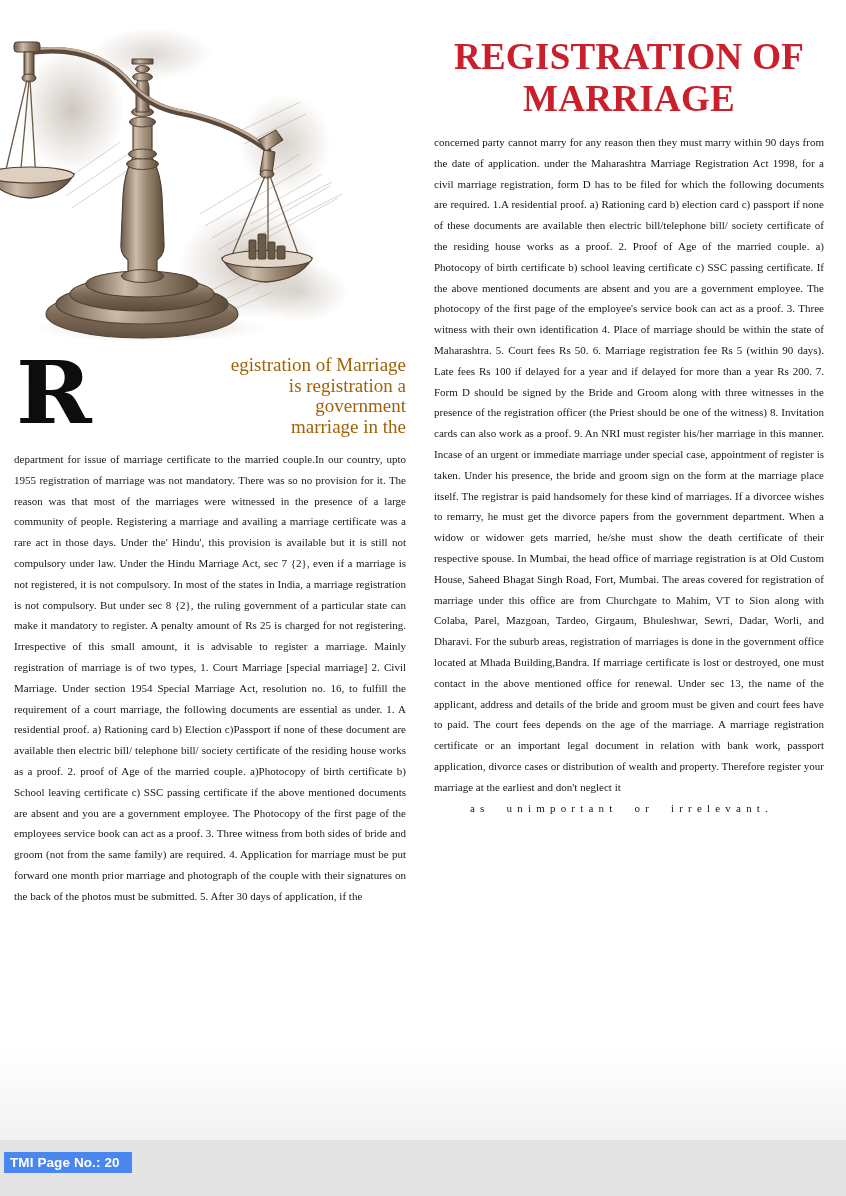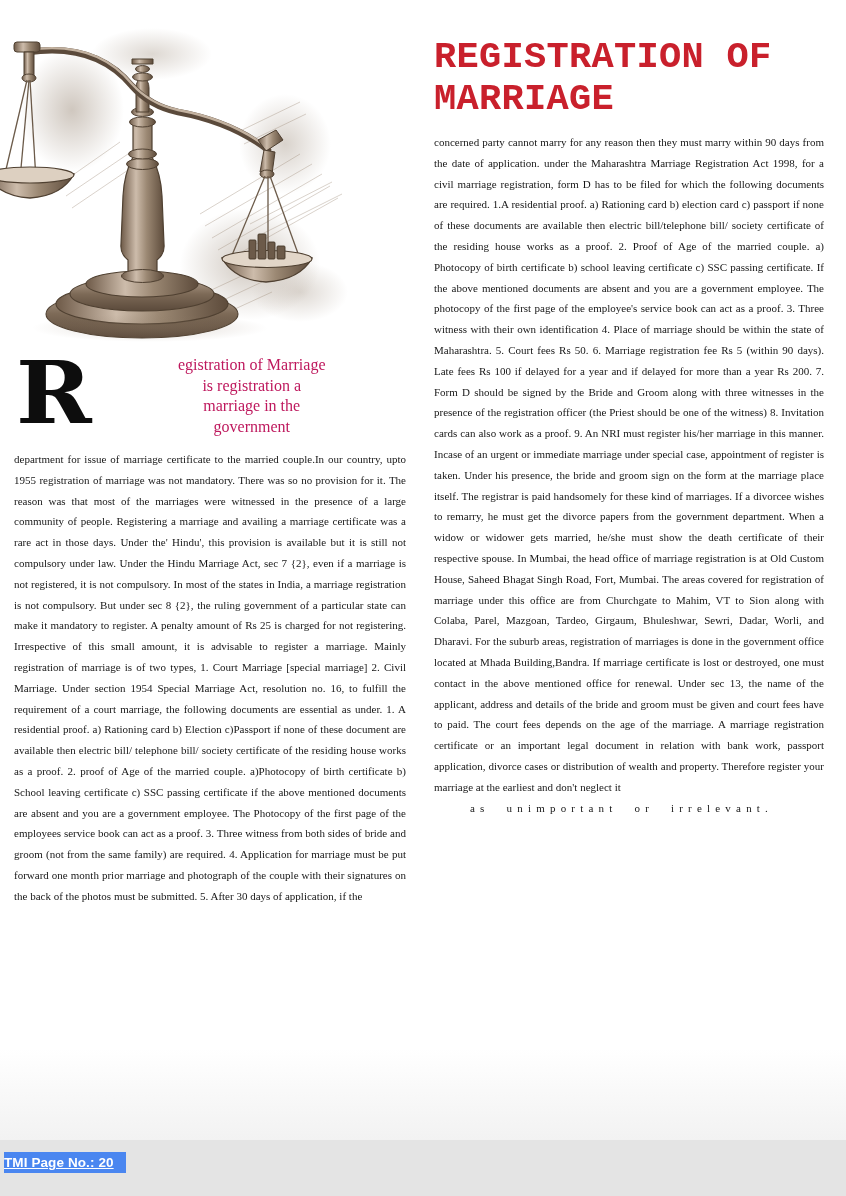--- a/index.html
+++ b/index.html
@@ -54,28 +54,29 @@
   }
   #col-right {
     position: absolute;
     left: 434px;
     top: 36px;
     width: 390px;
   }
 
   
   .headline {
-    font-family: Liberation Mono, monospace;
+    font-family: Liberation Serif, serif;
     font-weight: bold;
     font-size: 37px;
     line-height: 42px;
     color: #c9202c;
     letter-spacing: 0.3px;
     margin: 0 0 12px 0;
     text-transform: uppercase;
+    text-align: center;
   }
 
   
   .body-text {
     font-size: 11px;
     line-height: 20.8px;
     text-align: justify;
     text-justify: inter-word;
     margin: 0;
     hyphens: none;
@@ -93,48 +94,47 @@
     font-family: "DejaVu Serif", "Liberation Serif", serif;
     font-weight: bold;
     font-size: 86px;
     line-height: 72px;
     color: #0d0d0d;
     margin: 2px 10px 0 2px;
     transform: scaleX(1.06);
     transform-origin: left top;
   }
   #intro-lines {
-    font-size: 16px;
+    font-size: 19px;
     line-height: 20.6px;
-    text-align: center;
-    color: #be185d;
+    text-align: right;
+    color: #a16207;
   }
   #intro-lines div { white-space: nowrap; }
 
   .spaced-out {
     letter-spacing: 5.2px;
     word-spacing: 9px;
     display: block;
   }
 
   
   #footer-badge {
     position: absolute;
     left: 4px;
     top: 1152px;
     background: #4a86f0;
     color: #ffffff;
     font-family: "Liberation Sans", "DejaVu Sans", sans-serif;
     font-size: 13.5px;
     font-weight: bold;
     line-height: 21px;
-    padding: 0 12px 0 0;
+    padding: 0 12px 0 6px;
     letter-spacing: 0.1px;
     white-space: nowrap;
-    text-decoration: underline;
   }
 </style>
 </head>
 <body>
 
 <div id="page">
 
   <div id="sheet"></div>
 
   <div id="illustration">
@@ -247,22 +247,22 @@
     </svg>
   </div>
 
   <div id="col-left">
 
     <div id="intro-wrap">
       <span id="dropcap">R</span>
       <div id="intro-lines">
         <div>egistration of Marriage</div>
         <div>is registration a</div>
+        <div>government</div>
         <div>marriage in the</div>
-        <div>government</div>
       </div>
     </div>
 
     <p class="body-text">department for issue of marriage certificate to the married couple.In our country, upto 1955 registration of marriage was not mandatory. There was so no provision for it. The reason was that most of the marriages were witnessed in the presence of a large community of people. Registering a marriage and availing a marriage certificate was a rare act in those days. Under the' Hindu', this provision is available but it is still not compulsory under law. Under the Hindu Marriage Act, sec 7 {2}, even if a marriage is not registered, it is not compulsory. In most of the states in India, a marriage registration is not compulsory. But under sec 8 {2}, the ruling government of a particular state can make it mandatory to register. A penalty amount of Rs 25 is charged for not registering. Irrespective of this small amount, it is advisable to register a marriage. Mainly registration of marriage is of two types, 1. Court Marriage [special marriage] 2. Civil Marriage. Under section 1954 Special Marriage Act, resolution no. 16, to fulfill the requirement of a court marriage, the following documents are essential as under. 1. A residential proof. a) Rationing card b) Election c)Passport if none of these document are available then electric bill/ telephone bill/ society certificate of the residing house works as a proof. 2. proof of Age of the married couple. a)Photocopy of birth certificate b) School leaving certificate c) SSC passing certificate if the above mentioned documents are absent and you are a government employee. The Photocopy of the first page of the employees service book can act as a proof. 3. Three witness from both sides of bride and groom (not from the same family) are required. 4.  Application for marriage must be put forward one month prior marriage and photograph of the couple with their signatures on the back of the photos must be submitted. 5. After 30 days of application, if the</p>
   </div>
 
   <div id="col-right">
     <h1 class="headline">REGISTRATION OF MARRIAGE</h1>
     <p class="body-text">concerned party cannot marry for any reason then they must marry within 90 days from the date of application. under the Maharashtra Marriage  Registration Act 1998, for a civil marriage registration, form D has to be filed for which the following documents  are required. 1.A residential proof. a) Rationing card b) election card c) passport if none of these documents are available then electric bill/telephone bill/ society certificate of the residing house works as a proof. 2. Proof of Age of the married couple. a) Photocopy of birth certificate b) school leaving certificate c) SSC passing certificate. If the above mentioned documents are absent and you are a government employee. The photocopy of the first page of the employee's service book can act as a proof. 3. Three witness with their own identification 4. Place of marriage should be within the state of Maharashtra. 5. Court fees Rs 50. 6. Marriage registration fee Rs 5 (within 90 days). Late fees Rs 100 if delayed for a year and if delayed for more than a year Rs 200. 7. Form D should be signed by the Bride and Groom along with three witnesses in the presence of the registration officer (the Priest should be one of the witness) 8. Invitation cards can also work as a proof. 9. An NRI must register his/her marriage in this manner. Incase of an urgent or immediate marriage under special case, appointment of register is taken. Under his presence, the bride and groom sign on the form at the marriage place itself. The registrar is paid handsomely for these kind of marriages. If a divorcee wishes to remarry, he must get the divorce papers from the government department. When a widow or widower gets married, he/she must show the death certificate of their respective spouse. In Mumbai, the head office of marriage registration is at Old Custom House, Saheed Bhagat Singh Road, Fort, Mumbai. The areas covered for registration of marriage under this office are from Churchgate to Mahim, VT to Sion along with Colaba, Parel, Mazgoan, Tardeo, Girgaum, Bhuleshwar, Sewri, Dadar, Worli, and Dharavi. For the suburb areas, registration of marriages is done in the government office located at Mhada Building,Bandra. If marriage certificate is lost or destroyed, one must contact in the above mentioned office for renewal. Under sec 13, the name of the applicant, address and details of the bride and groom must be given and court fees have to paid. The court fees depends on the age of the marriage. A marriage registration certificate or an important legal document in relation with bank work, passport application, divorce cases or distribution of wealth and property.  Therefore register your marriage at the earliest and don't neglect it</p>
     <span class="spaced-out body-text">as unimportant or irrelevant.</span>

